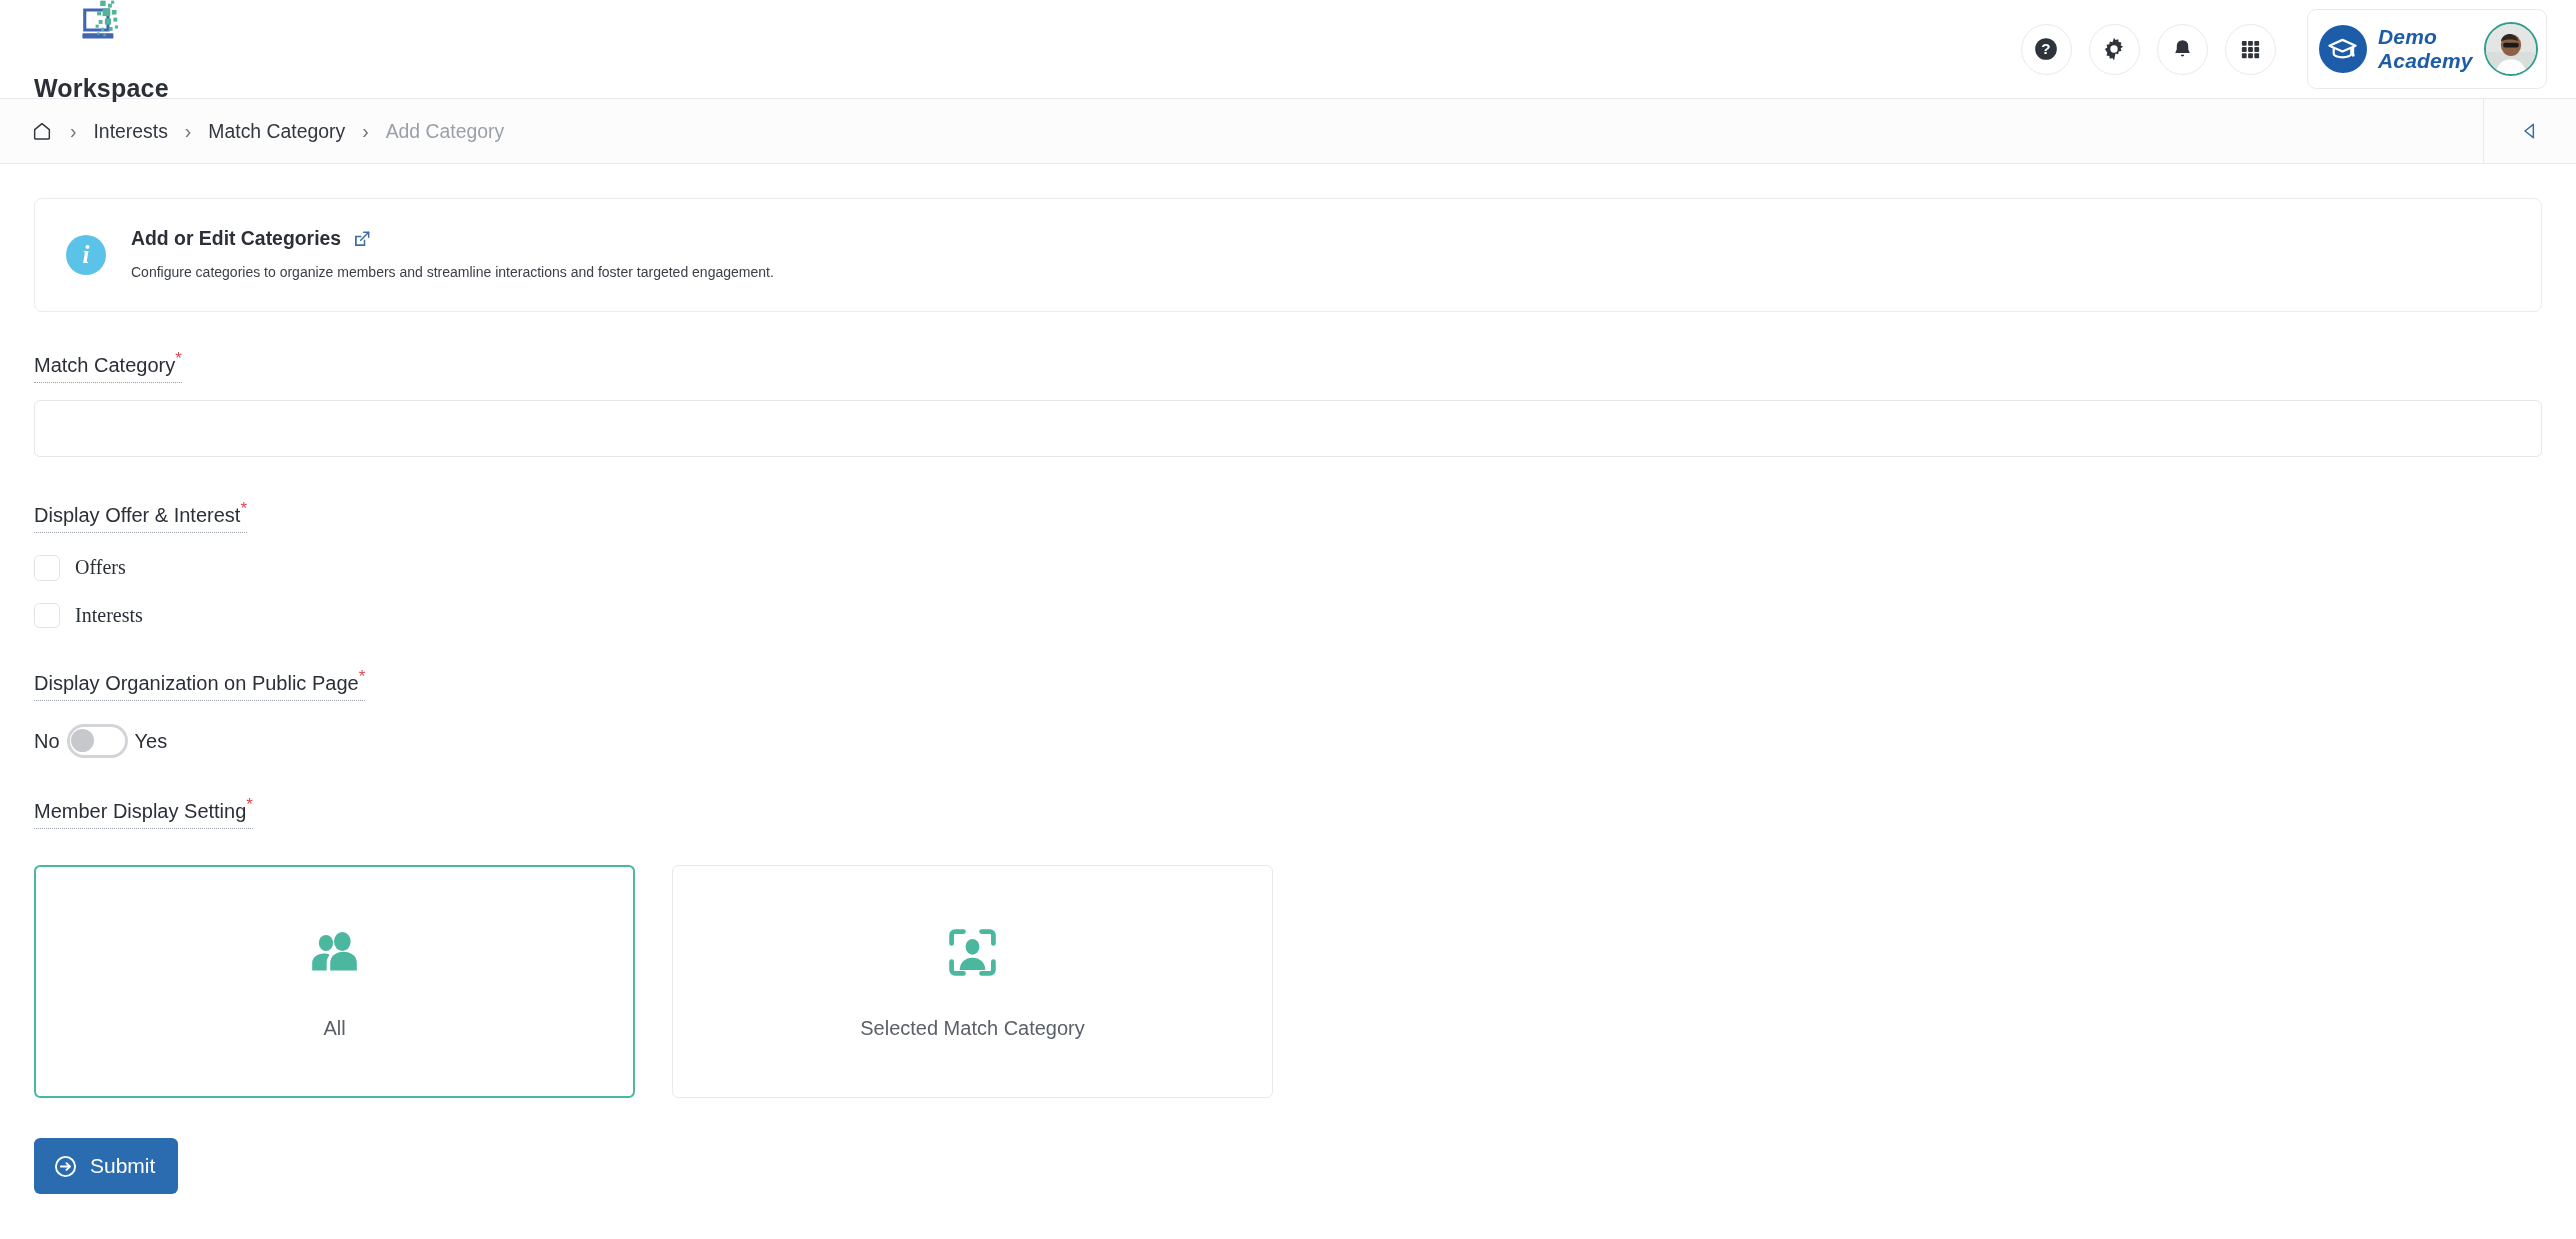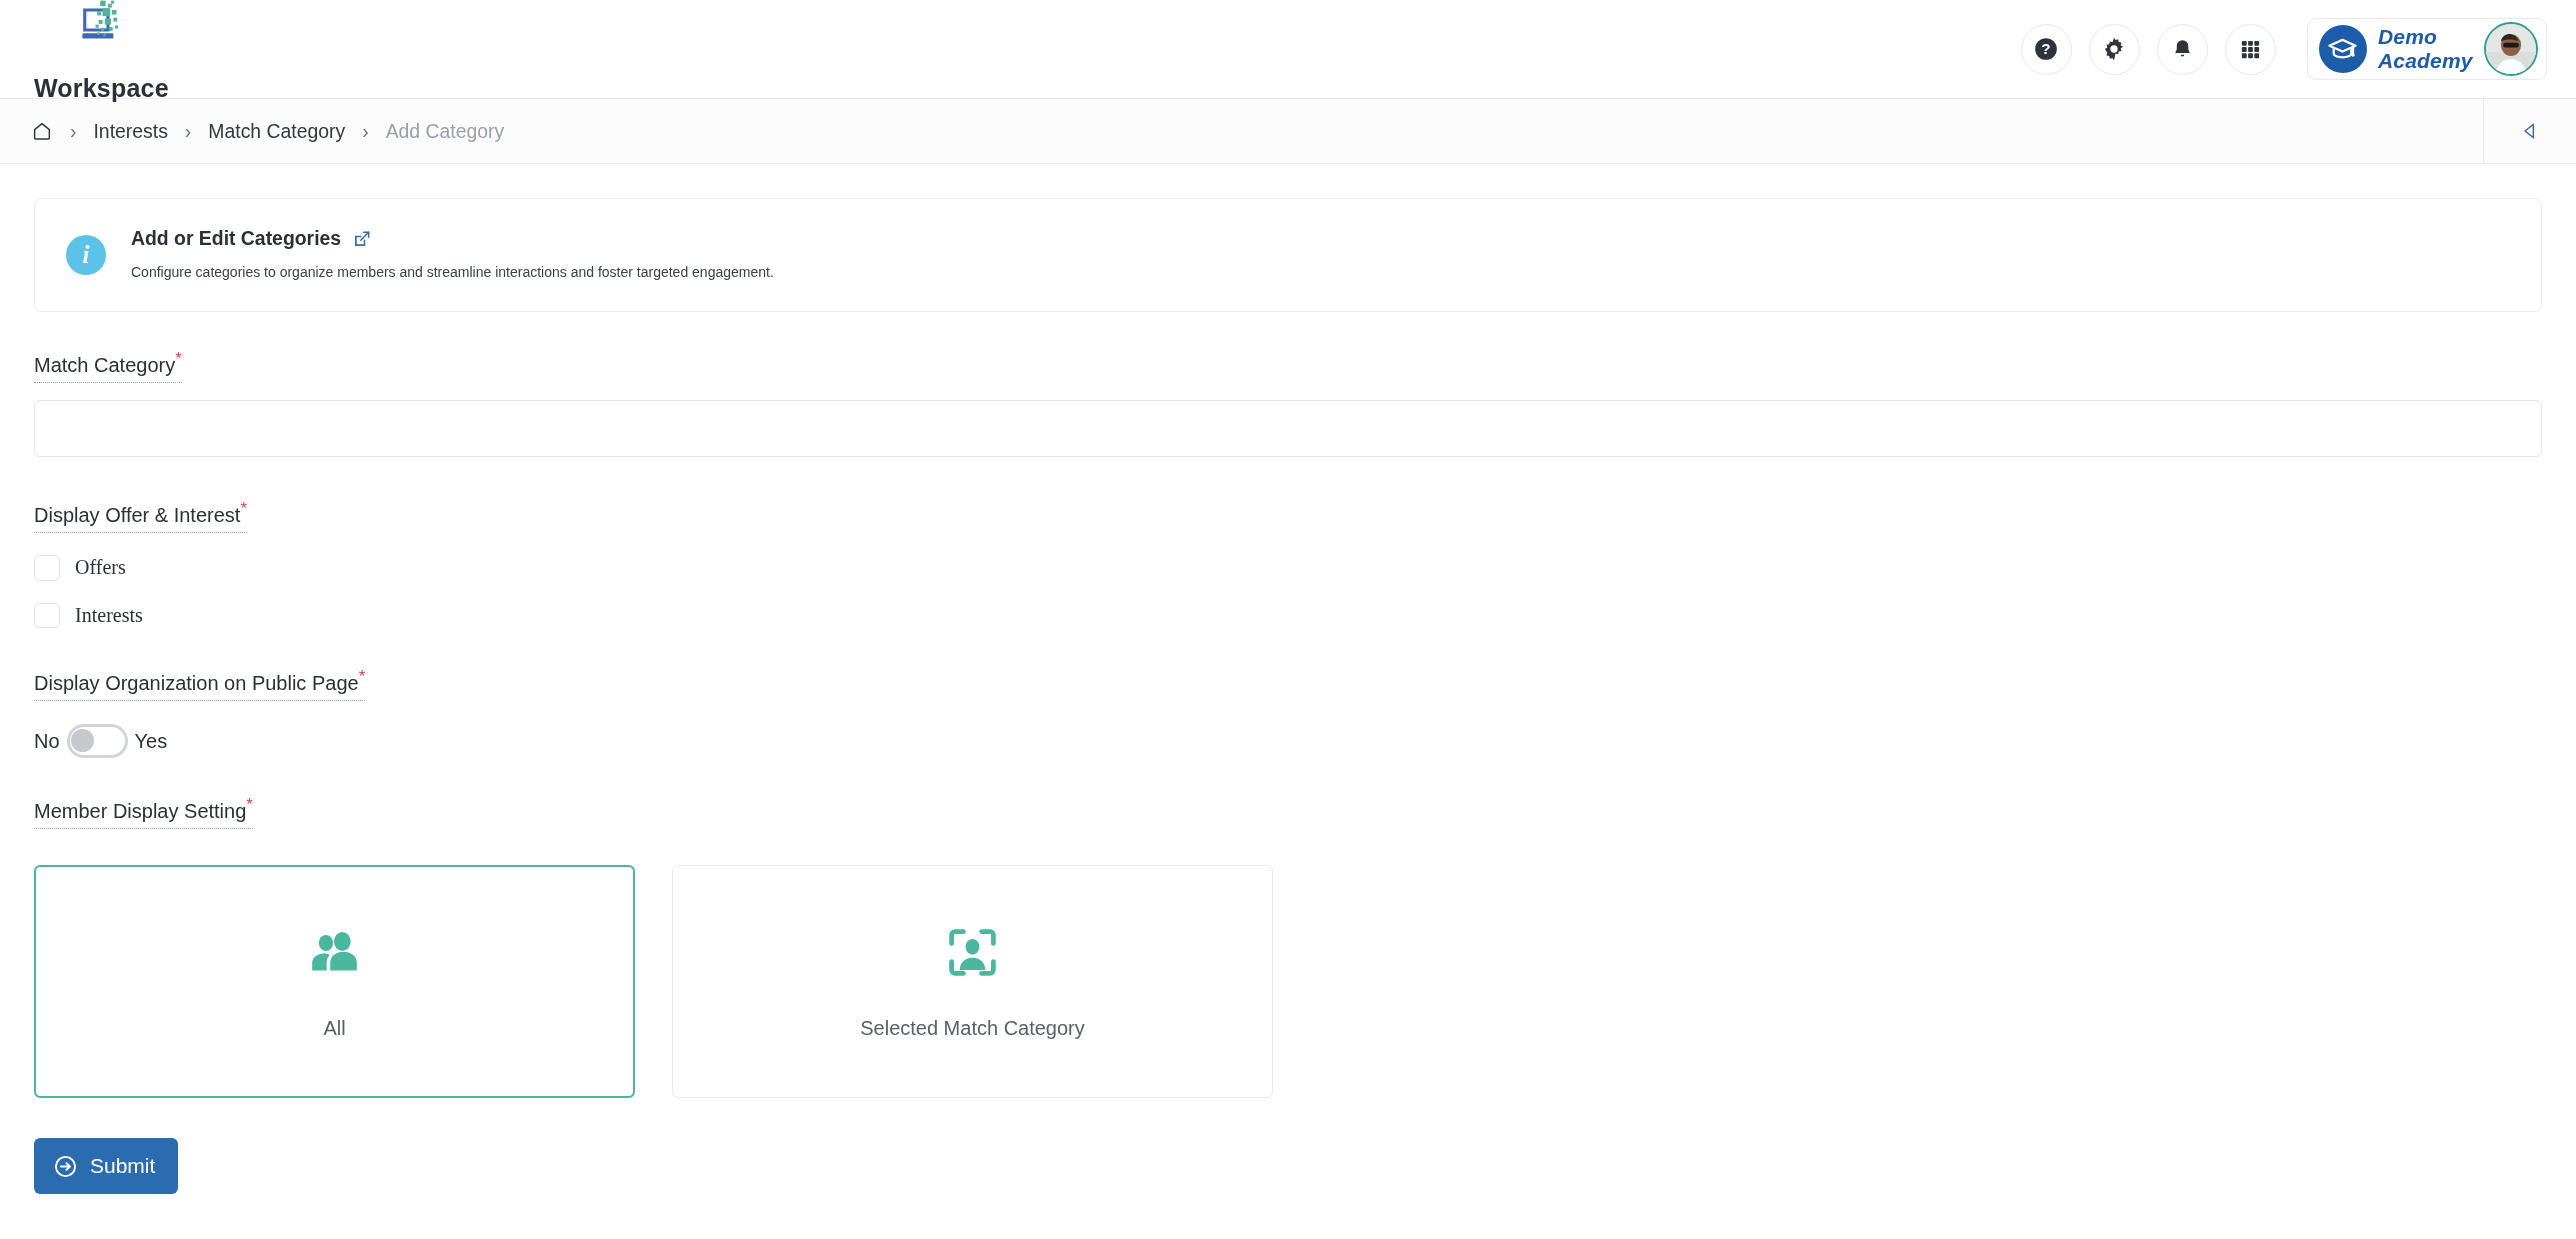--- a/index.html
+++ b/index.html
@@ -28,21 +28,21 @@
 
   .header-right { display: flex; align-items: center; gap: 17px; }
   .icon-btn {
     width: 51px; height: 51px; border-radius: 50%;
     border: 1.6px solid #e7e9ed; background: #fff;
     display: flex; align-items: center; justify-content: center;
     cursor: pointer;
   }
   .org-chip {
     margin-left: 14px;
-    height: 62px;
+    height: 80px;
     border: 1.6px solid #e7e9ed; border-radius: 9.3px;
     display: flex; align-items: center; gap: 11px;
     padding: 0 7.8px 0 11px; background: #fff; cursor: pointer;
   }
   .org-logo { width: 48px; height: 48px; border-radius: 50%; background: #1c5ca8;
     display:flex; align-items:center; justify-content:center; flex:none; }
   .org-name {
     font-size: 21px; line-height: 1.15; font-style: italic; font-weight: 700;
     color: #1c5ca8; white-space: pre-line; letter-spacing: 0.2px;
   }

